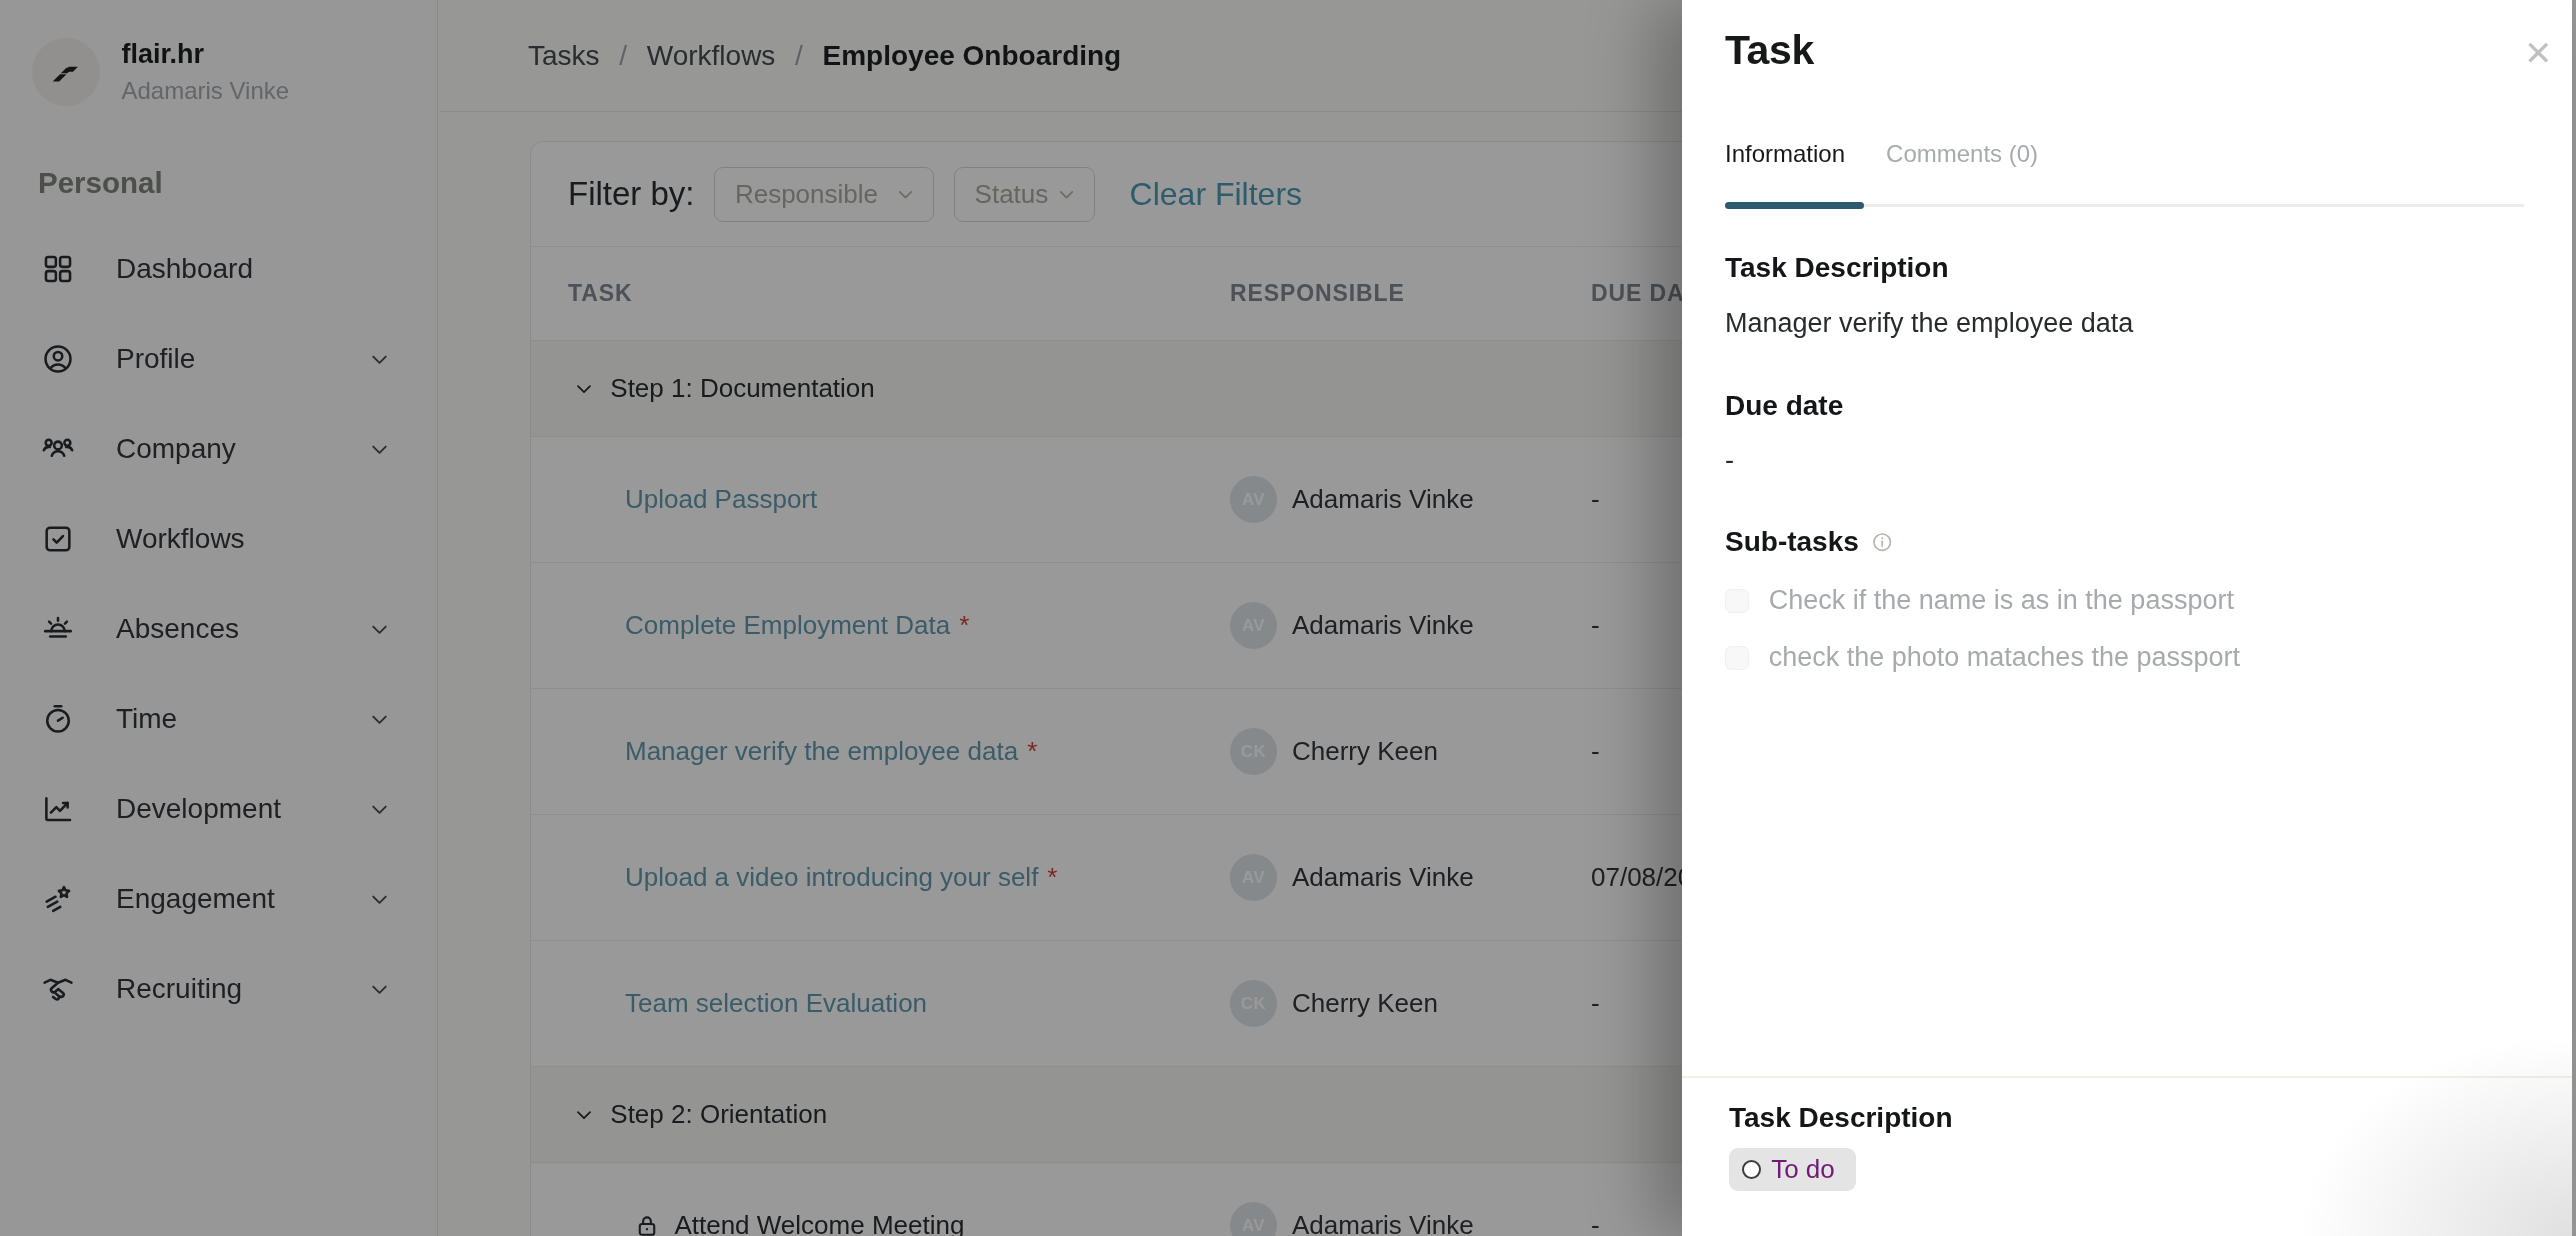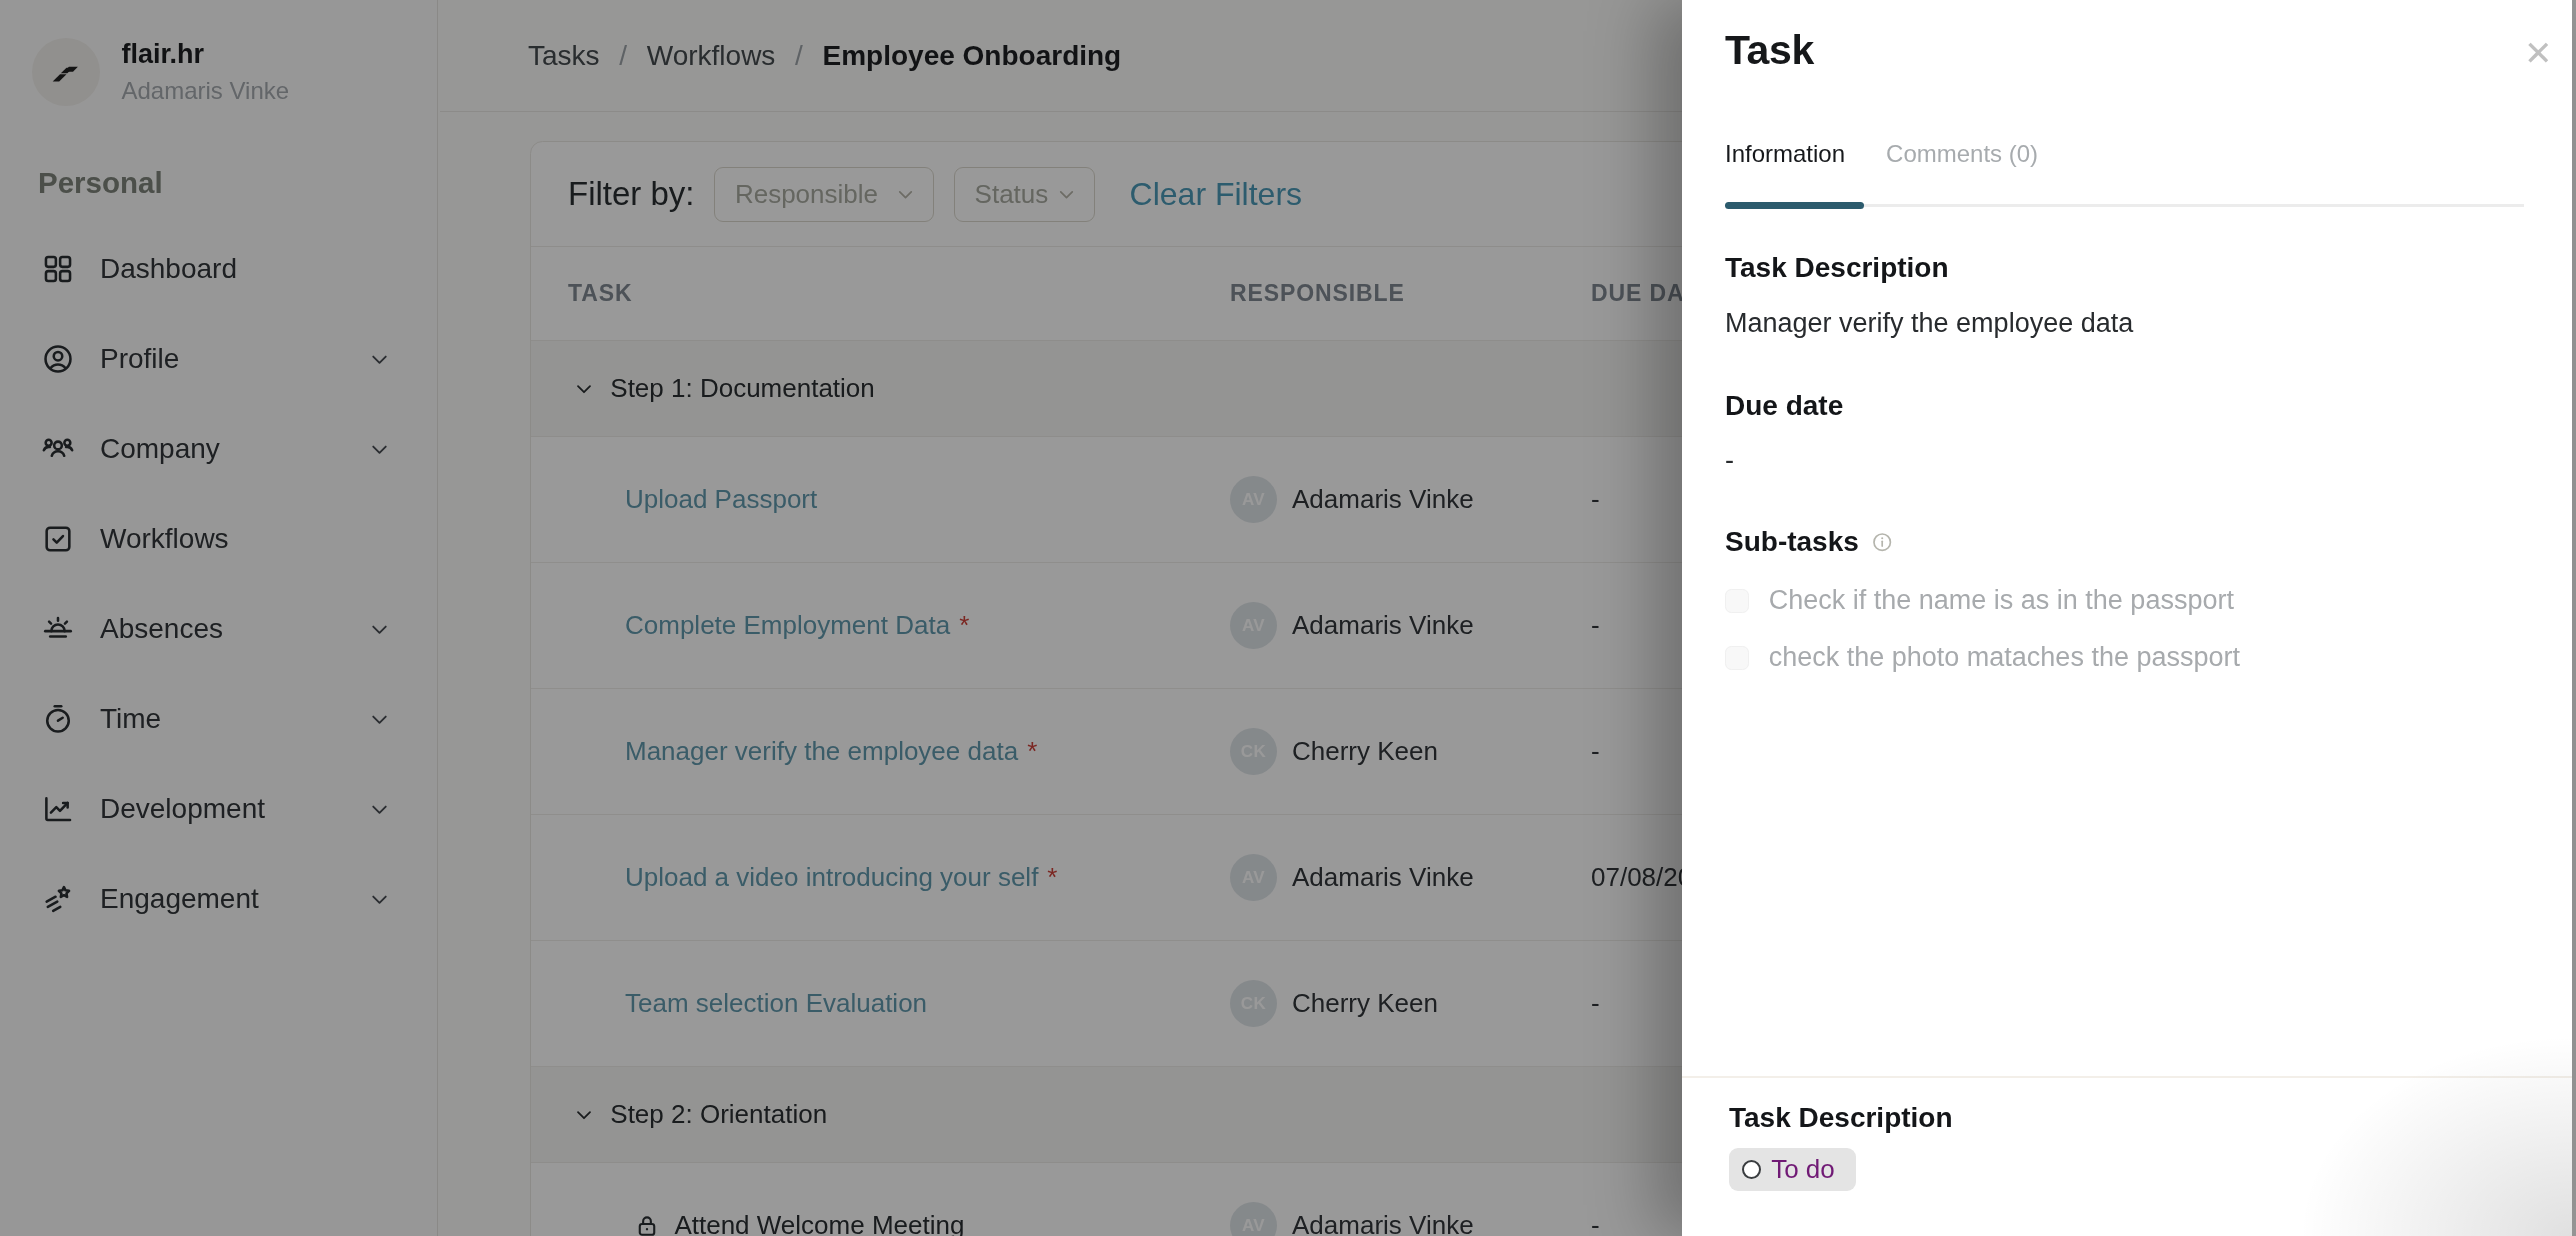--- a/index.html
+++ b/index.html
@@ -17,21 +17,21 @@
   .sidebar {
     position:absolute; left:0; top:0; width:438px; height:1236px;
     background:#fcfcfb; border-right:1.8px solid #e6e4e0; z-index:10;
   }
   .brand { position:absolute; left:32px; top:38px; display:flex; align-items:center; gap:21.5px; cursor:pointer; }
   .brand-circle { width:68px; height:68px; border-radius:50%; background:#f1efec; display:flex; align-items:center; justify-content:center; }
   .brand-name { font-size:27px; font-weight:700; color:#16181a; margin-bottom:7.2px; }
   .brand-user { font-size:24px; color:#a2a7ad; }
   .section-label { position:absolute; left:38px; top:166px; font-size:29.5px; font-weight:700; color:#7a8077; }
   .nav { position:absolute; left:0; right:0; top:224px; }
-  .nav-item { height:90px; display:flex; align-items:center; gap:25px; padding:0 45px 0 41px; cursor:pointer; }
+  .nav-item { height:90px; display:flex; align-items:center; gap:41px; padding:0 45px 0 41px; cursor:pointer; }
   .nav-icon { width:34px; height:34px; color:#24282c; flex:0 0 auto; }
   .nav-icon svg { width:34px; height:34px; }
   .nav-label { font-size:28px; color:#2b3034; }
   .nav-chevron { margin-left:auto; width:25px; height:25px; color:#41464c; }
   .nav-chevron svg { width:25px; height:25px; }
   .nav-chevron.hidden { visibility:hidden; }
 
   
   .main { position:absolute; left:440px; top:0; right:0; bottom:0; background:#fbfbfa; }
   .topbar { position:absolute; left:0; right:0; top:0; height:112px; border-bottom:0.9px solid #e9e7e3; }
@@ -273,20 +273,36 @@
               <line x1="8.6" y1="20.4" x2="13.6" y2="17.5"></line>
             </svg>
           </span>
     <span class="nav-label">Engagement</span>
     <span class="nav-chevron">
             <svg viewBox="0 0 24 24" fill="none" stroke="currentColor" stroke-width="1.8" stroke-linecap="round" stroke-linejoin="round">
               <path d="M6 9.2l6 6 6-6"></path>
             </svg>
           </span>
   </li>
+        <li class="nav-item">
+    <span class="nav-icon">
+            <svg viewBox="0 0 24 24" fill="none" stroke="currentColor" stroke-width="1.8" stroke-linecap="round" stroke-linejoin="round">
+              <path d="M2.5 7.5l4.2-2 5.3 2.1 5.3-2.1 4.2 2"></path>
+              <path d="M12 7.6l-4.3 3.7a1.7 1.7 0 0 0 2.2 2.6l2.3-1.8"></path>
+              <path d="M12.2 12.1l3.2 2.6a1.6 1.6 0 0 1-2 2.5"></path>
+              <path d="M10.3 15.1l2 1.7a1.5 1.5 0 0 1-1.9 2.3l-1.9-1.5"></path>
+            </svg>
+          </span>
+    <span class="nav-label">Recruiting</span>
+    <span class="nav-chevron">
+            <svg viewBox="0 0 24 24" fill="none" stroke="currentColor" stroke-width="1.8" stroke-linecap="round" stroke-linejoin="round">
+              <path d="M6 9.2l6 6 6-6"></path>
+            </svg>
+          </span>
+  </li>
       </ul>
     </nav>
 </aside>
 
 <main class="main">
   <div class="topbar">
     <div class="breadcrumb" id="breadcrumb">
         <span class="crumb">Tasks</span>
         <span class="crumb-sep">/</span>
         <span class="crumb">Workflows</span>

